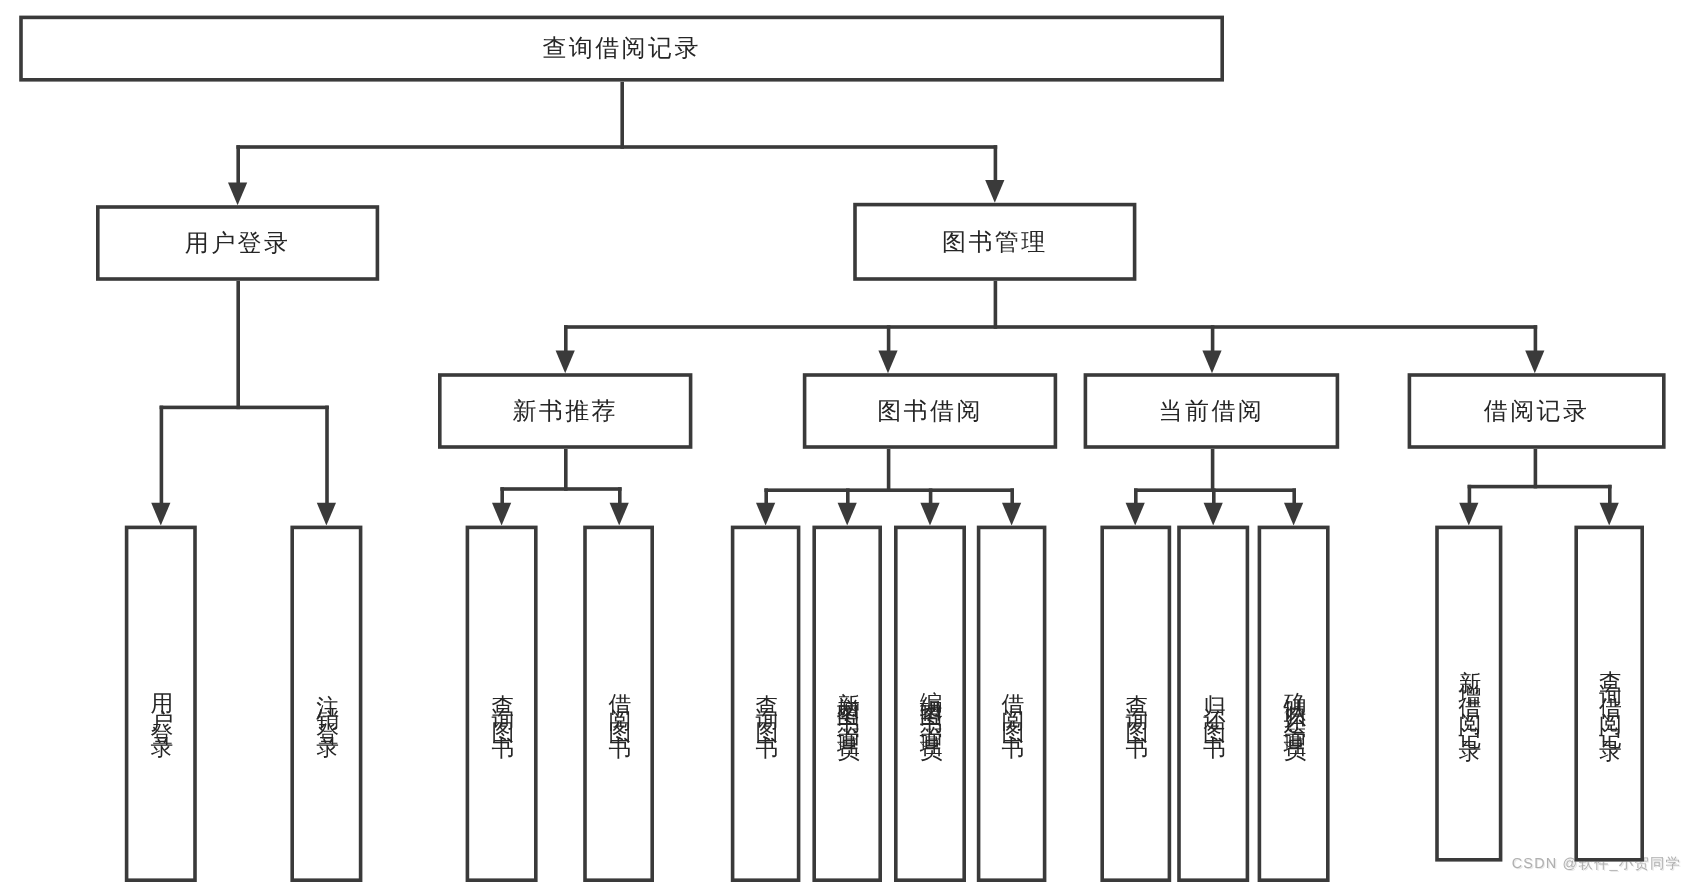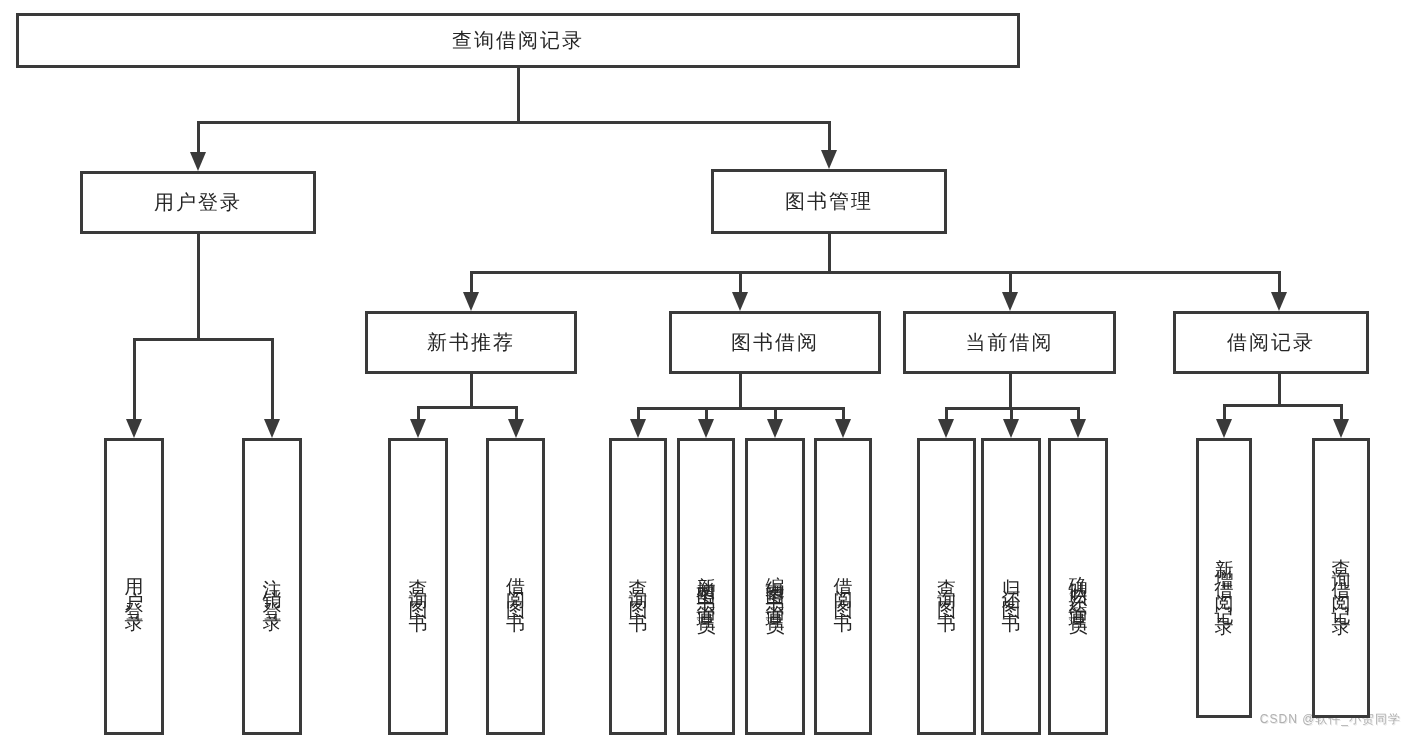--- a/index.html
+++ b/index.html
@@ -109,21 +109,21 @@
     </div>
     <div class="node h" style="left: 365px; top: 311px; width: 212px; height: 63px; justify-content: center;">
       <span class="label">新书推荐</span>
     </div>
     <div class="node h" style="left: 634px; top: 311px; width: 212px; height: 63px; margin-left: 35px;">
       <span class="label">图书借阅</span>
     </div>
     <div class="node h" style="left: 903px; top: 311px; width: 213px; height: 63px; align-items: center;">
       <span class="label">当前借阅</span>
     </div>
-    <div class="node h" style="left: 1173px; top: 311px; width: 196px; height: 63px;">
+    <div class="node h" style="left: 1173px; top: 311px; width: 215px; height: 63px;">
       <span class="label">借阅记录</span>
     </div>
     <div class="node v" style="left: 104px; top: 438px; width: 60px; height: 297px;">
       <span class="label">用户登录</span>
     </div>
     <div class="node v" style="left: 242px; top: 438px; width: 60px; height: 297px;">
       <span class="label">注销登录</span>
     </div>
     <div class="node v" style="left: 388px; top: 438px; width: 60px; height: 297px;">
       <span class="label">查询图书</span>

